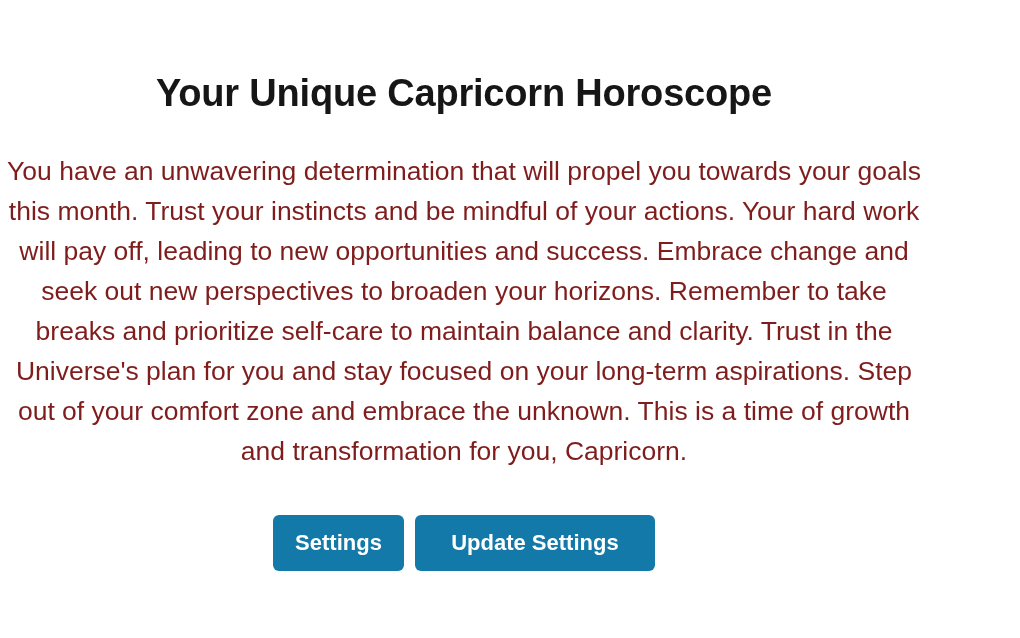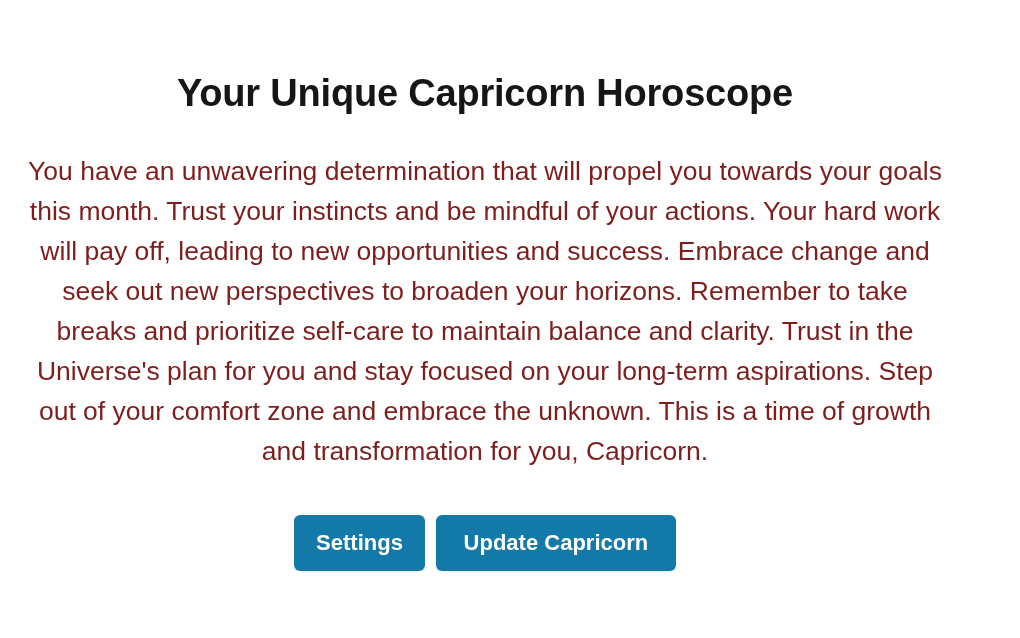--- a/index.html
+++ b/index.html
@@ -16,21 +16,20 @@
   }
 
   .page {
     width: 928px;
     height: 638px;
     box-sizing: border-box;
     background: #ffffff;
     display: flex;
     flex-direction: column;
     align-items: center;
-    margin-left: 21px;
   }
 
   .horoscope-title {
     margin: 0;
     padding: 0;
     font-size: 38px;
     font-weight: bold;
     color: #161616;
     letter-spacing: -0.2px;
     text-align: center;
@@ -90,16 +89,16 @@
 <body>
 
 <div class="page">
 
   <h1 class="horoscope-title">Your Unique Capricorn Horoscope</h1>
 
   <p class="horoscope-body">You have an unwavering determination that will propel you towards your goals this month. Trust your instincts and be mindful of your actions. Your hard work will pay off, leading to new opportunities and success. Embrace change and seek out new perspectives to broaden your horizons. Remember to take breaks and prioritize self-care to maintain balance and clarity. Trust in the Universe's plan for you and stay focused on your long-term aspirations. Step out of your comfort zone and embrace the unknown. This is a time of growth and transformation for you, Capricorn.</p>
 
   <div class="button-row">
     <button class="btn btn-settings" type="button">Settings</button>
-    <button class="btn btn-update" type="button">Update Capricorn</button>
+    <button class="btn btn-update" type="button">Update Settings</button>
   </div>
 
 </div>
 
 </body></html>

